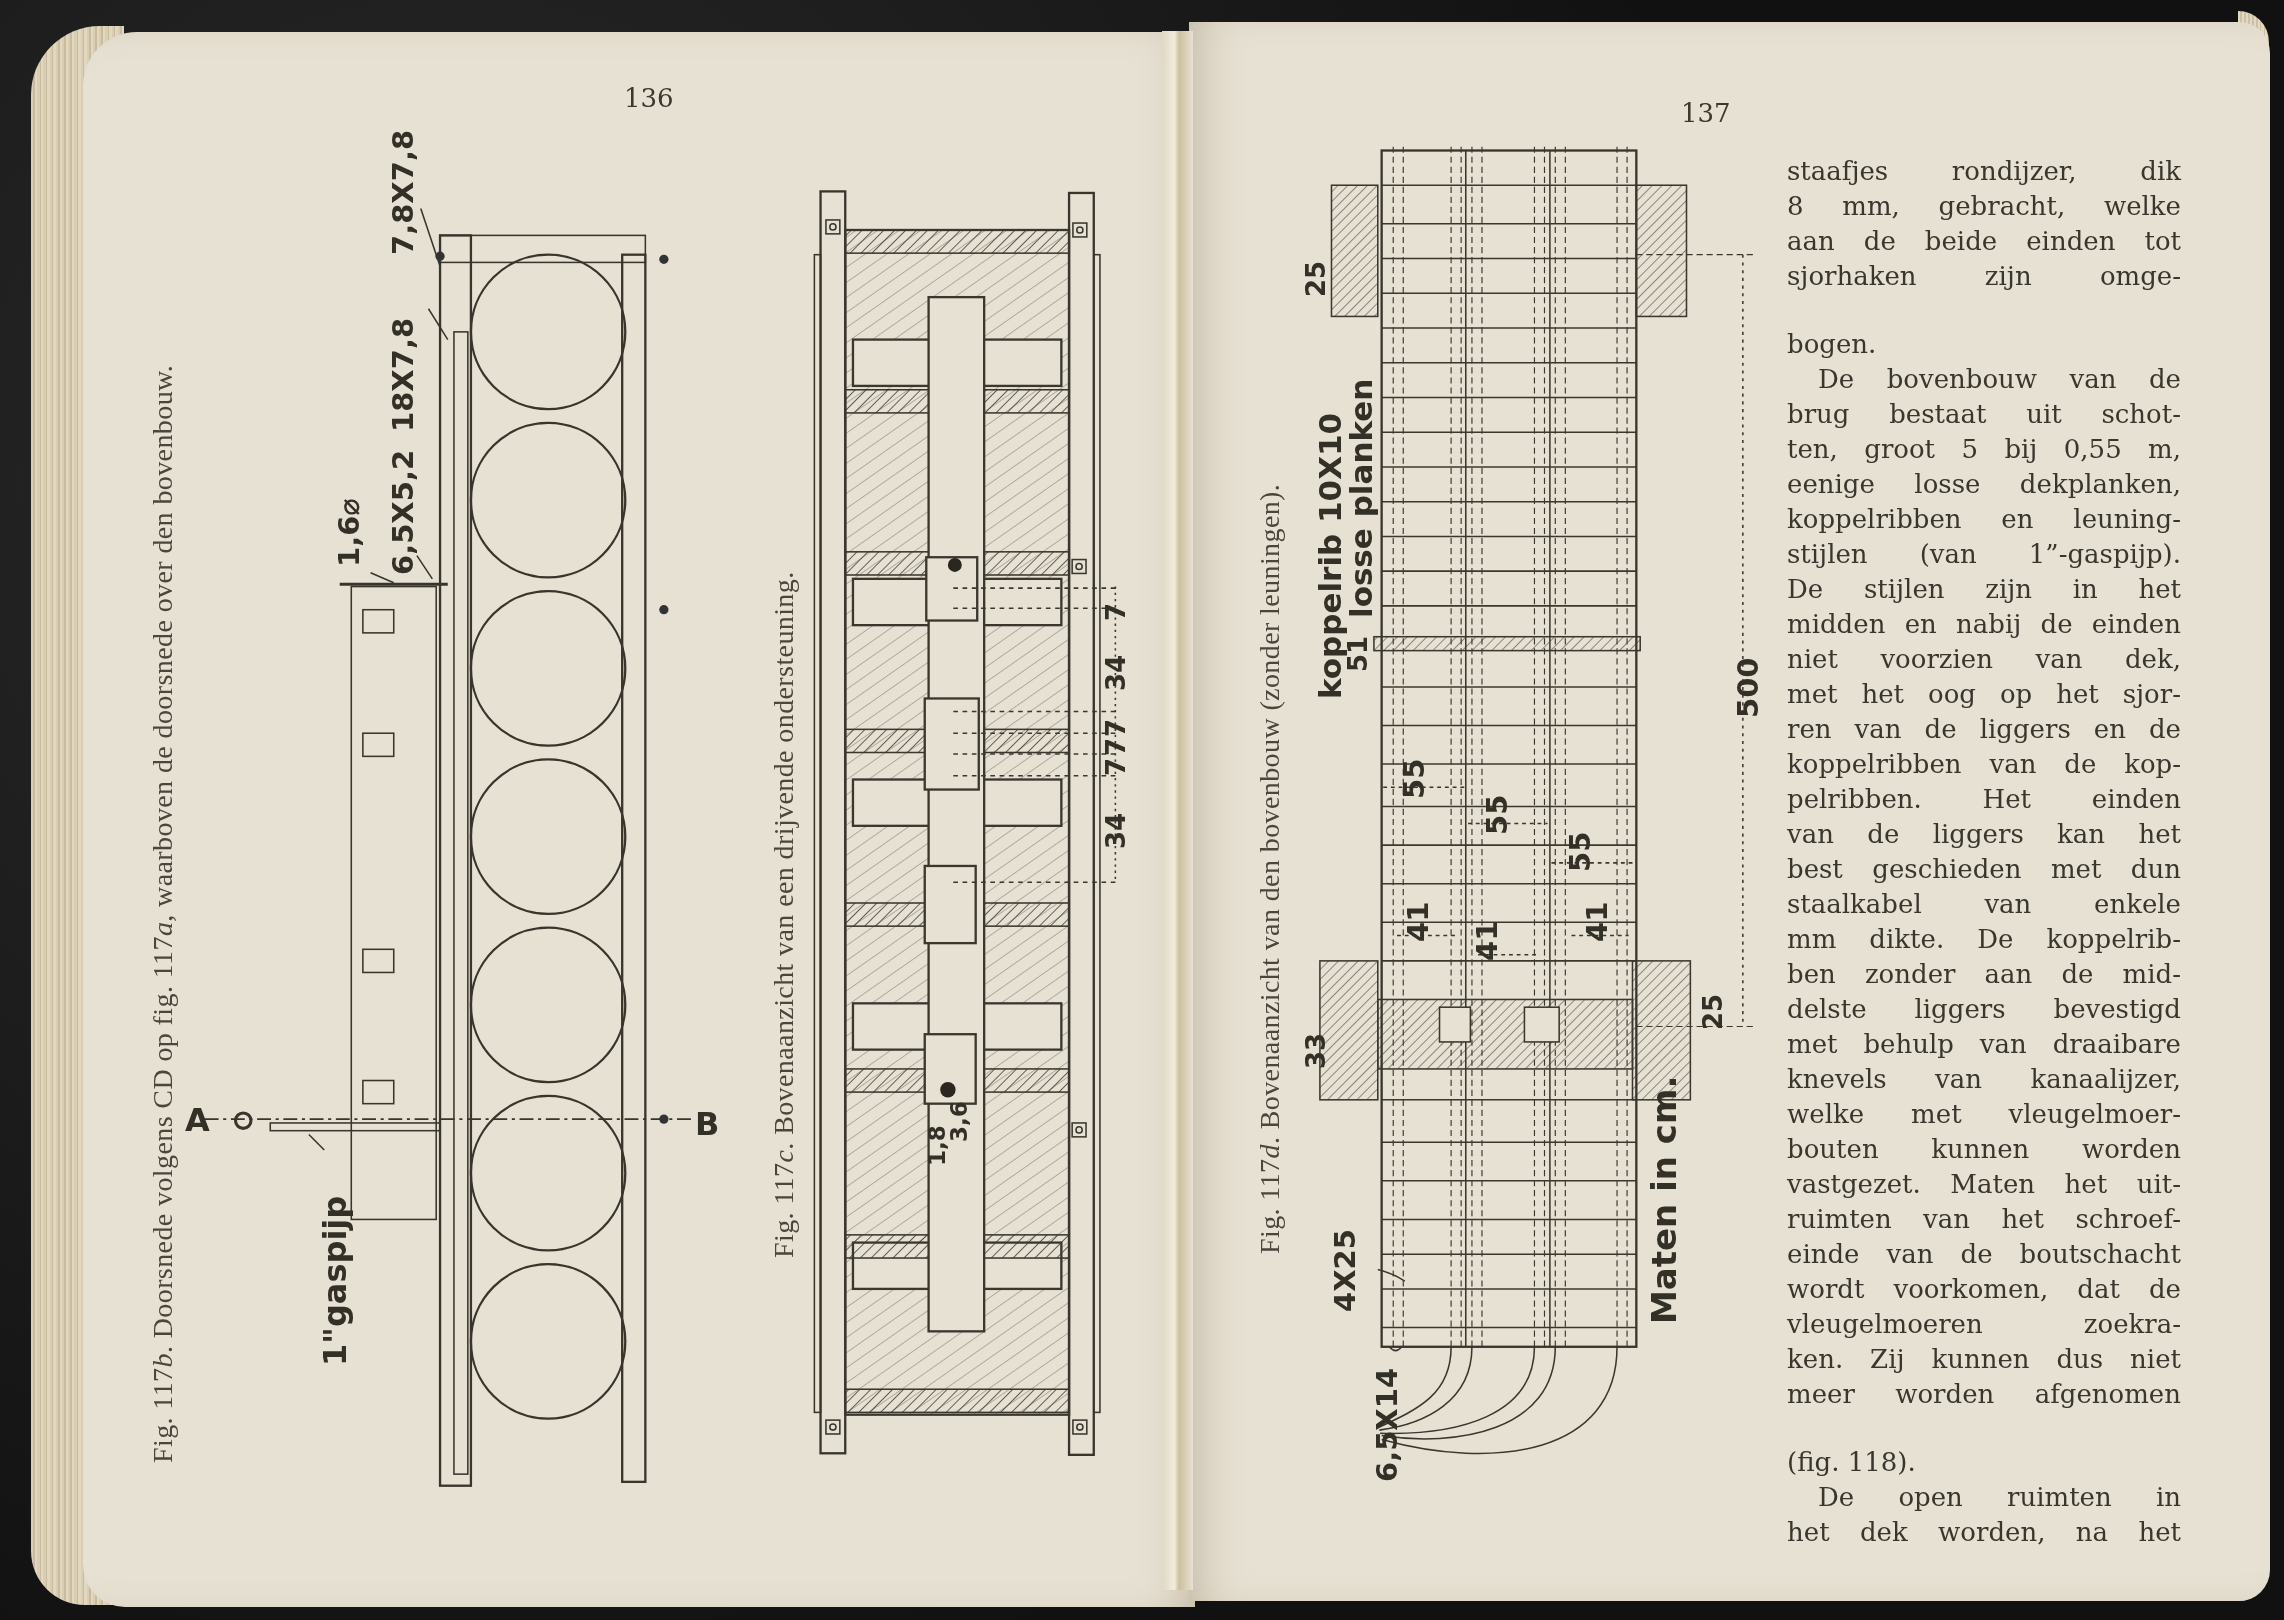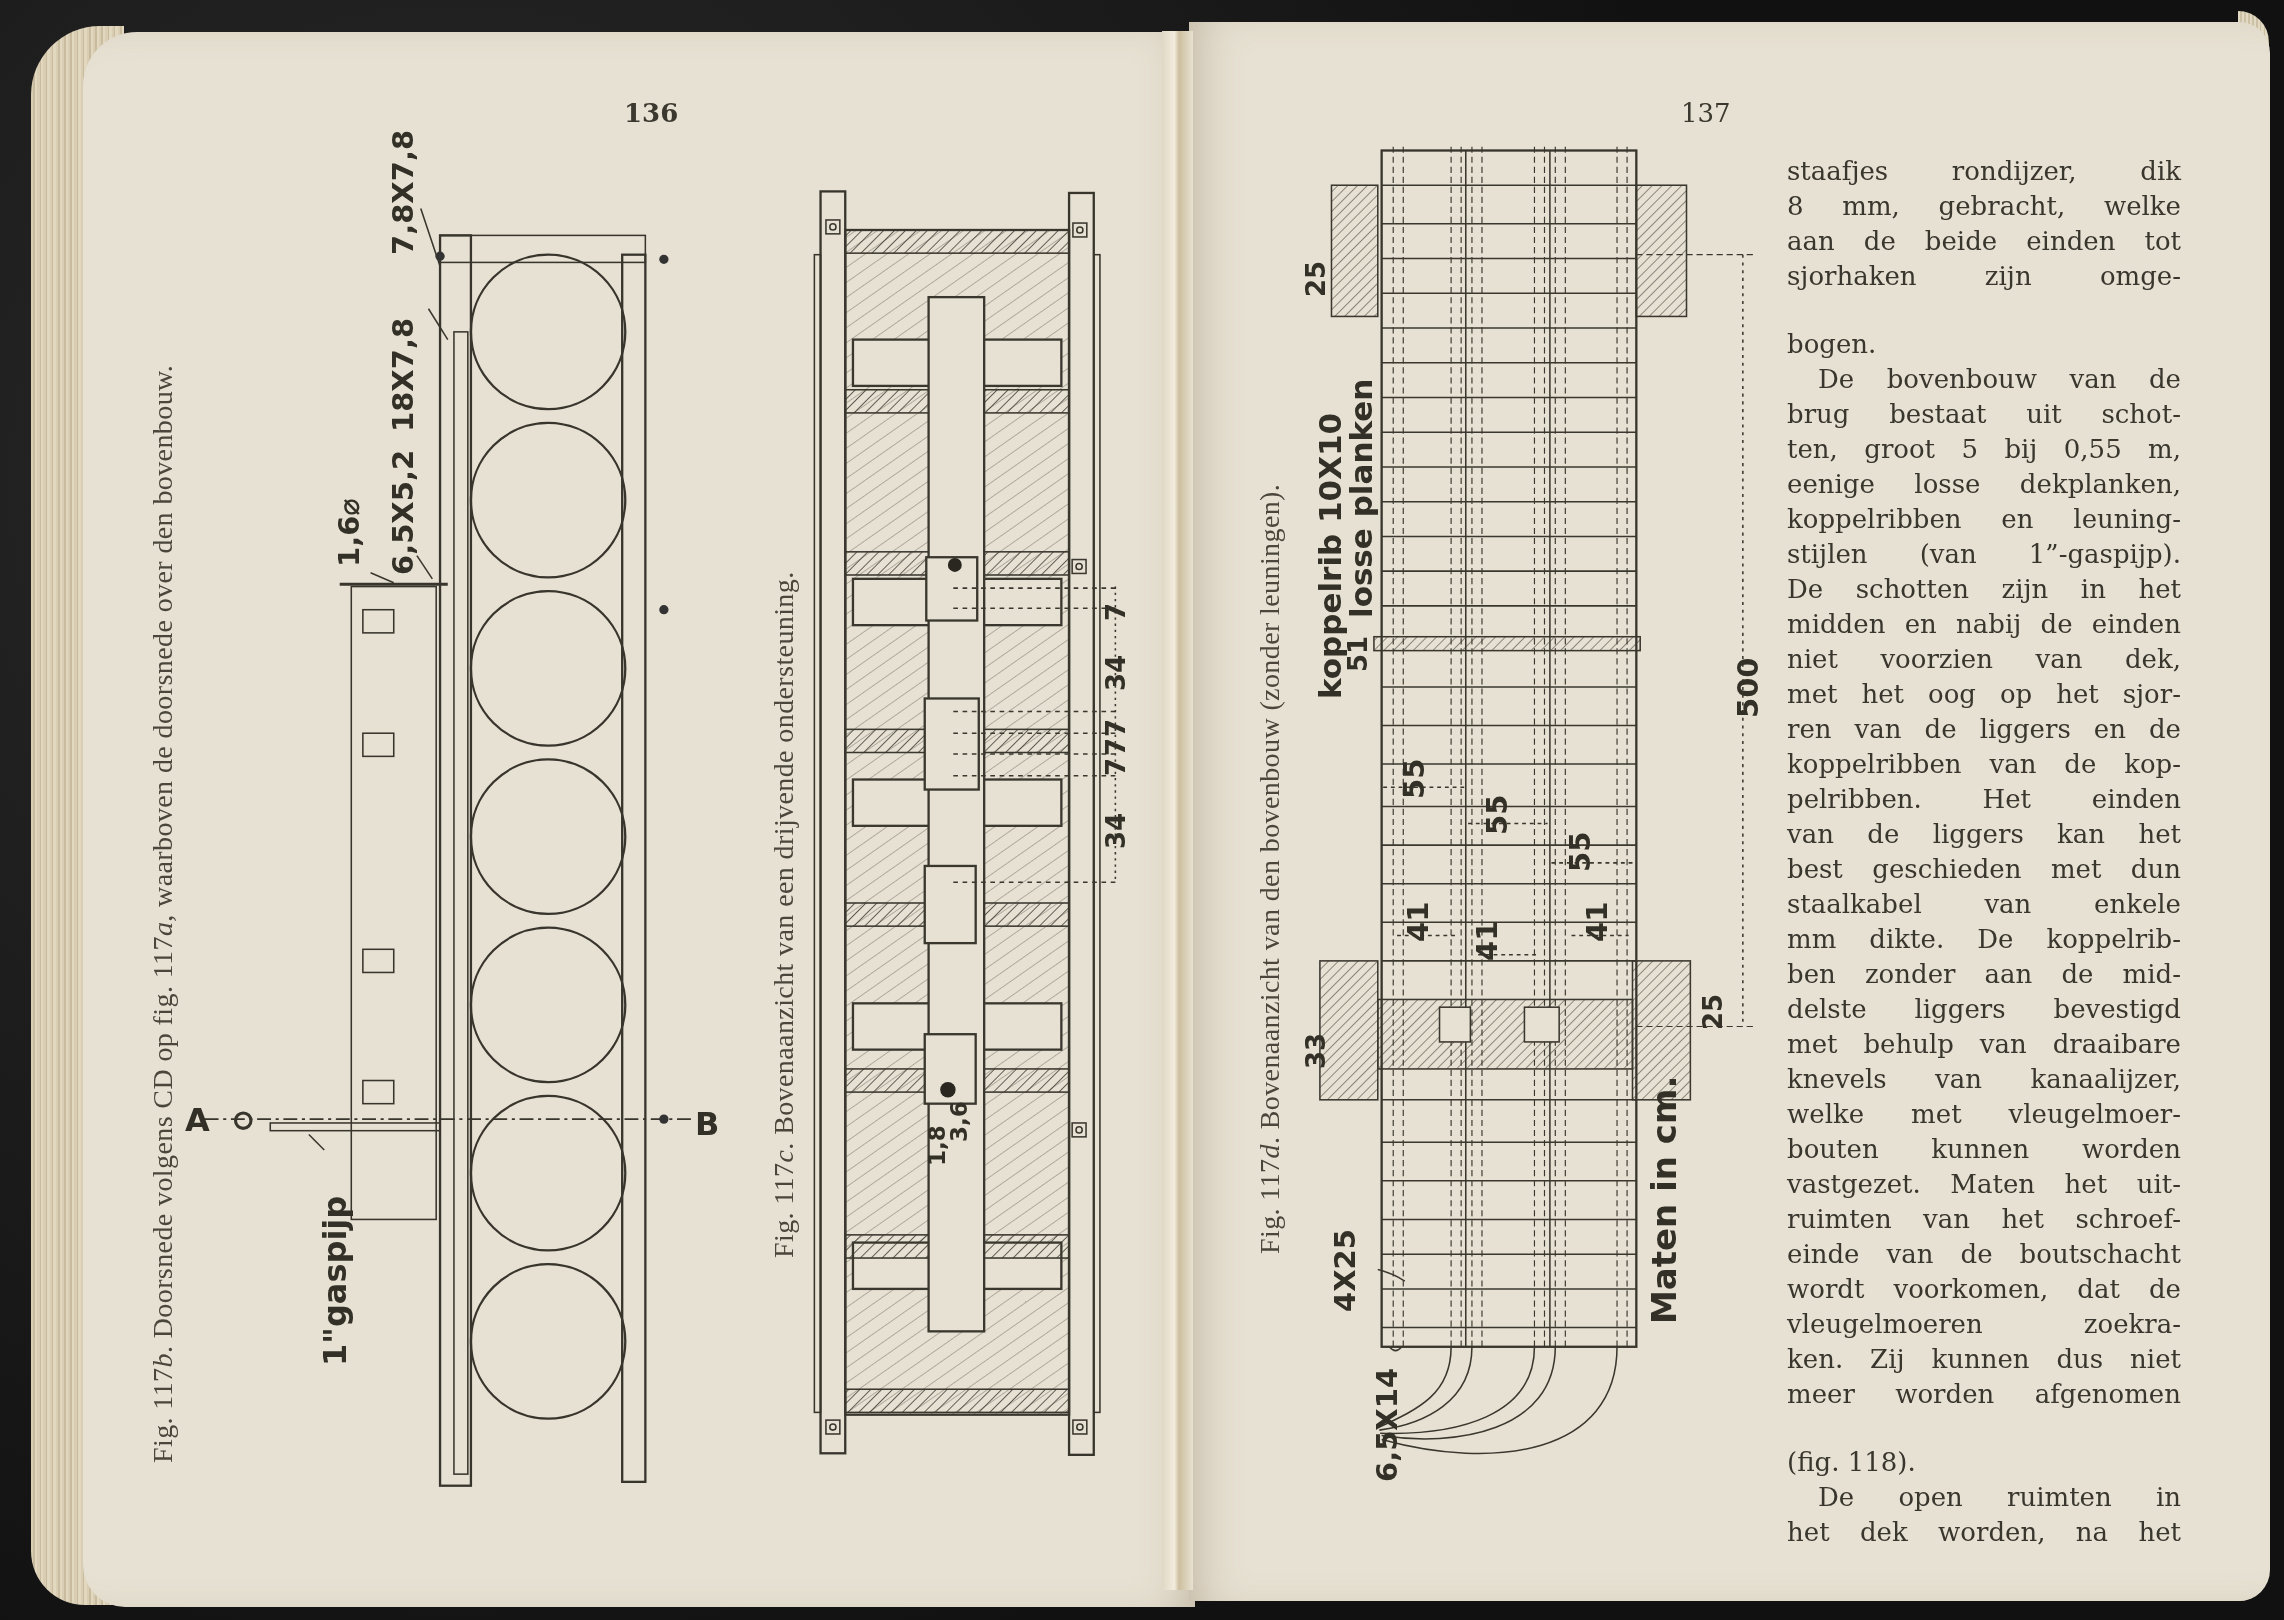--- a/index.html
+++ b/index.html
@@ -43,21 +43,21 @@
 
 <div class="book">
   <div class="page-stack-left"></div>
   <div class="page-stack-right"></div>
 </div>
 
 <div class="page left" style="top:32px;left:83px;width:1112px;"></div>
 <div class="page right" style="left:1189px;top:21.6px;width:1081px;height:1579px;"></div>
 <div class="gutter"></div>
 
-<div class="page-number" style="left:624px;top:98px;font-weight:bold;">136</div>
+<div class="page-number" style="left:624px;top:83px;">136</div>
 <div class="page-number" style="left:1681px;top:82px;margin-top:16px;">137</div>
 
 <div class="vcap" style="left:147px;top:1463px;">
   <span>Fig. 117</span><i>b</i><span>. Doorsnede volgens CD op fig. 117</span><i>a</i><span>, waarboven de doorsnede over den bovenbouw.</span>
 </div>
 
 <svg style="left:0;top:0;" width="2284" height="1620" viewBox="0 0 2959 2099">
 
   <rect class="line" x="570" y="305" width="40" height="1620" stroke-width="3"></rect>
   <rect class="line" x="588" y="430" width="18" height="1480" stroke-width="2" fill="#d8cfbb"></rect>
@@ -317,21 +317,21 @@
   <span class="ln">8 mm,  gebracht,  welke</span>
   <span class="ln">aan de beide einden tot</span>
   <span class="ln">sjorhaken   zijn   omge-</span>
   <span class="ln last">bogen.</span>
   <span class="ln indent">De bovenbouw van de</span>
   <span class="ln">brug  bestaat  uit  schot-</span>
   <span class="ln">ten, groot 5 bij 0,55 m,</span>
   <span class="ln">eenige losse dekplanken,</span>
   <span class="ln">koppelribben en leuning-</span>
   <span class="ln">stijlen  (van  1”-gaspijp).</span>
-  <span class="ln">De  schotten  zijn  in  het</span>
+  <span class="ln">De  stijlen  zijn  in  het</span>
   <span class="ln">midden en nabij de einden</span>
   <span class="ln">niet   voorzien   van  dek,</span>
   <span class="ln">met het oog op het sjor-</span>
   <span class="ln">ren van de liggers en de</span>
   <span class="ln">koppelribben van de kop-</span>
   <span class="ln">pelribben.  Het   einden</span>
   <span class="ln">van de liggers kan het</span>
   <span class="ln">best geschieden met dun</span>
   <span class="ln">staalkabel   van   enkele</span>
   <span class="ln">mm dikte. De koppelrib-</span>

